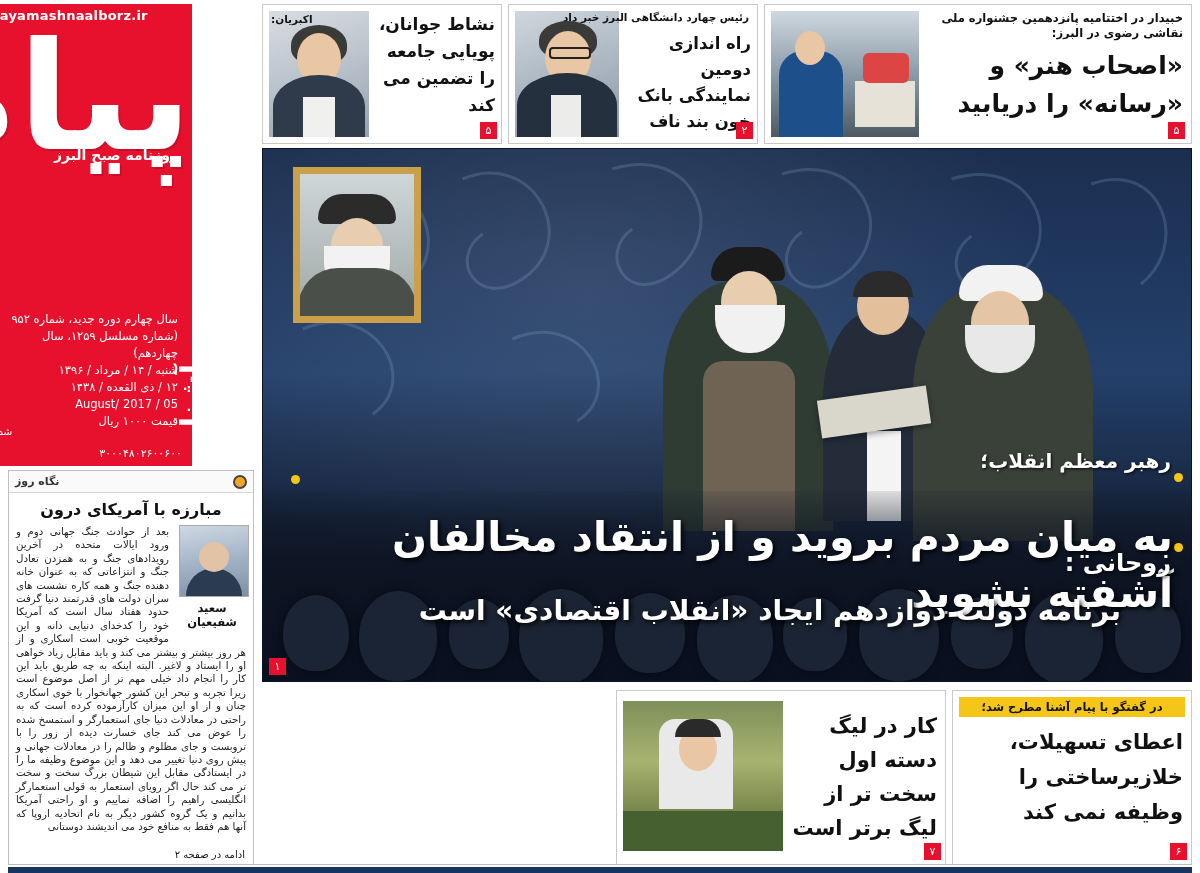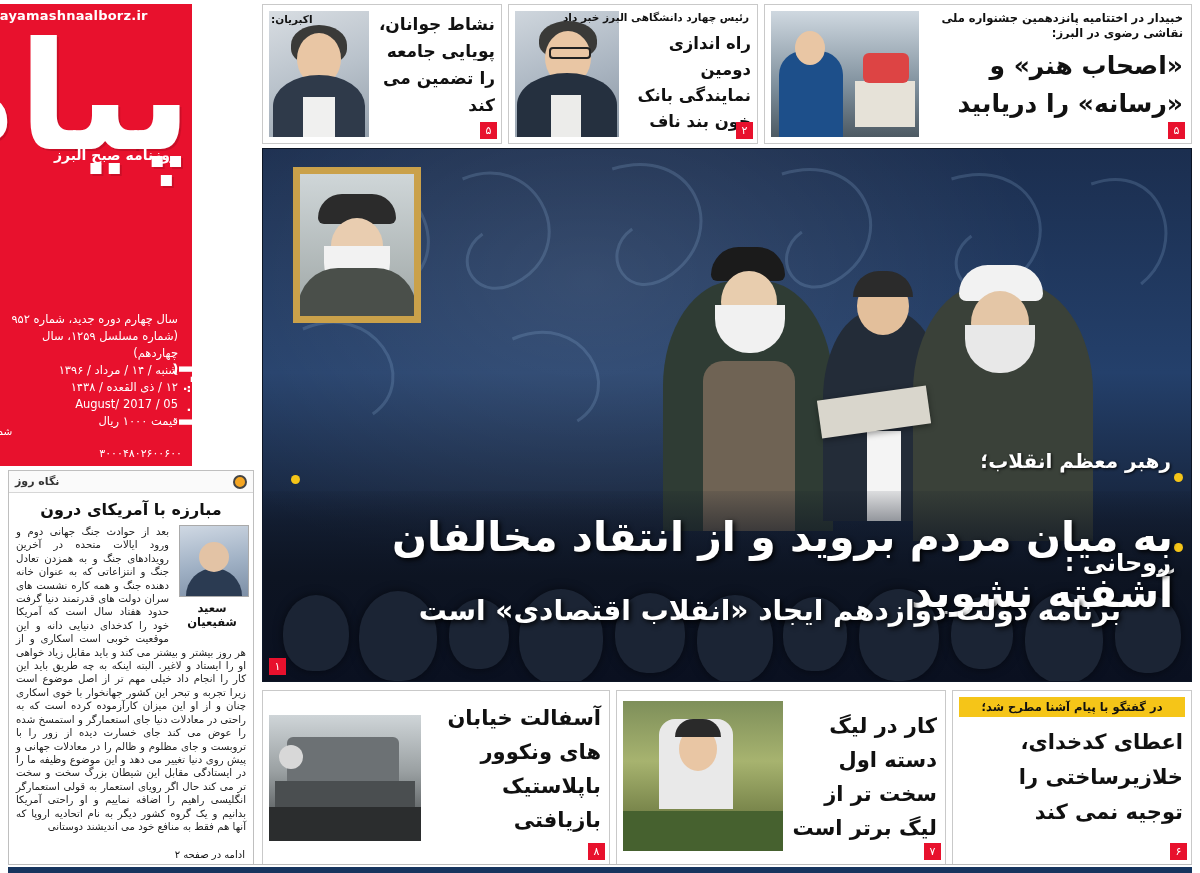--- a/index.html
+++ b/index.html
@@ -559,47 +559,35 @@
     <div class="dot-y" style="right:8px;top:394px;"></div>
     <div class="dot-y" style="left:28px;top:326px;"></div>
 
     <div class="hero-kicker">رهبر معظم انقلاب؛</div>
     <div class="hero-head">به میان مردم بروید و از انتقاد مخالفان آشفته نشوید</div>
     <div class="hero-sub-label">روحانی :</div>
     <div class="hero-sub">برنامه دولت دوازدهم ایجاد «انقلاب اقتصادی» است</div>
     <div class="hero-pg">۱</div>
   </div>
 
-  <div class="botbox bb1">
-    <div class="bb-photo">
-      <div class="ph" style="background:linear-gradient(180deg,#cfd5d8 0%,#9aa0a2 45%,#3a3d3f 100%);">
-        <div style="position:absolute;left:18px;top:22px;width:112px;height:56px;background:#6c7174;border-radius:6px;"></div>
-        <div style="position:absolute;left:6px;top:66px;width:140px;height:30px;background:#4a4e50;"></div>
-        <div style="position:absolute;left:0;bottom:0;width:152px;height:34px;background:#2b2d2e;"></div>
-        <div style="position:absolute;left:10px;top:30px;width:24px;height:24px;background:#d8d8d8;border-radius:50%;"></div>
-      </div>
-    </div>
-    <div class="bb-text">آسفالت خیابان های ونکوور باپلاستیک بازیافتی</div>
-    <div class="pg">۸</div>
-  </div>
 
   <div class="botbox bb2">
     <div class="bb-photo">
       <div class="ph" style="background:linear-gradient(180deg,#7e8f5a 0%,#a7b36f 40%,#55622f 100%);">
         <div style="position:absolute;left:36px;top:18px;width:74px;height:90px;background:#e9e9e9;border-radius:16px 16px 0 0;"></div>
         <div class="ph-face" style="left:56px;top:26px;width:38px;height:44px;"></div>
         <div style="position:absolute;left:52px;top:18px;width:46px;height:18px;background:#2a2a2a;border-radius:20px 20px 0 0;"></div>
         <div style="position:absolute;left:0;bottom:0;width:160px;height:40px;background:#46612f;"></div>
       </div>
     </div>
     <div class="bb-text">کار در لیگ دسته اول سخت تر از لیگ برتر است</div>
     <div class="pg">۷</div>
   </div>
 
   <div class="botbox bb3">
     <div class="bb-kicker">در گفتگو با پیام آشنا مطرح شد؛</div>
-    <div class="bb-text">اعطای کدخدای، خلازیرساختی را توجیه نمی کند</div>
+    <div class="bb-text">اعطای تسهیلات، خلازیرساختی را وظیفه نمی کند</div>
     <div class="pg">۶</div>
   </div>
 
   <div class="foot-line"></div>
   <div class="footstrip"></div>
 </div>
 
 </body></html>

